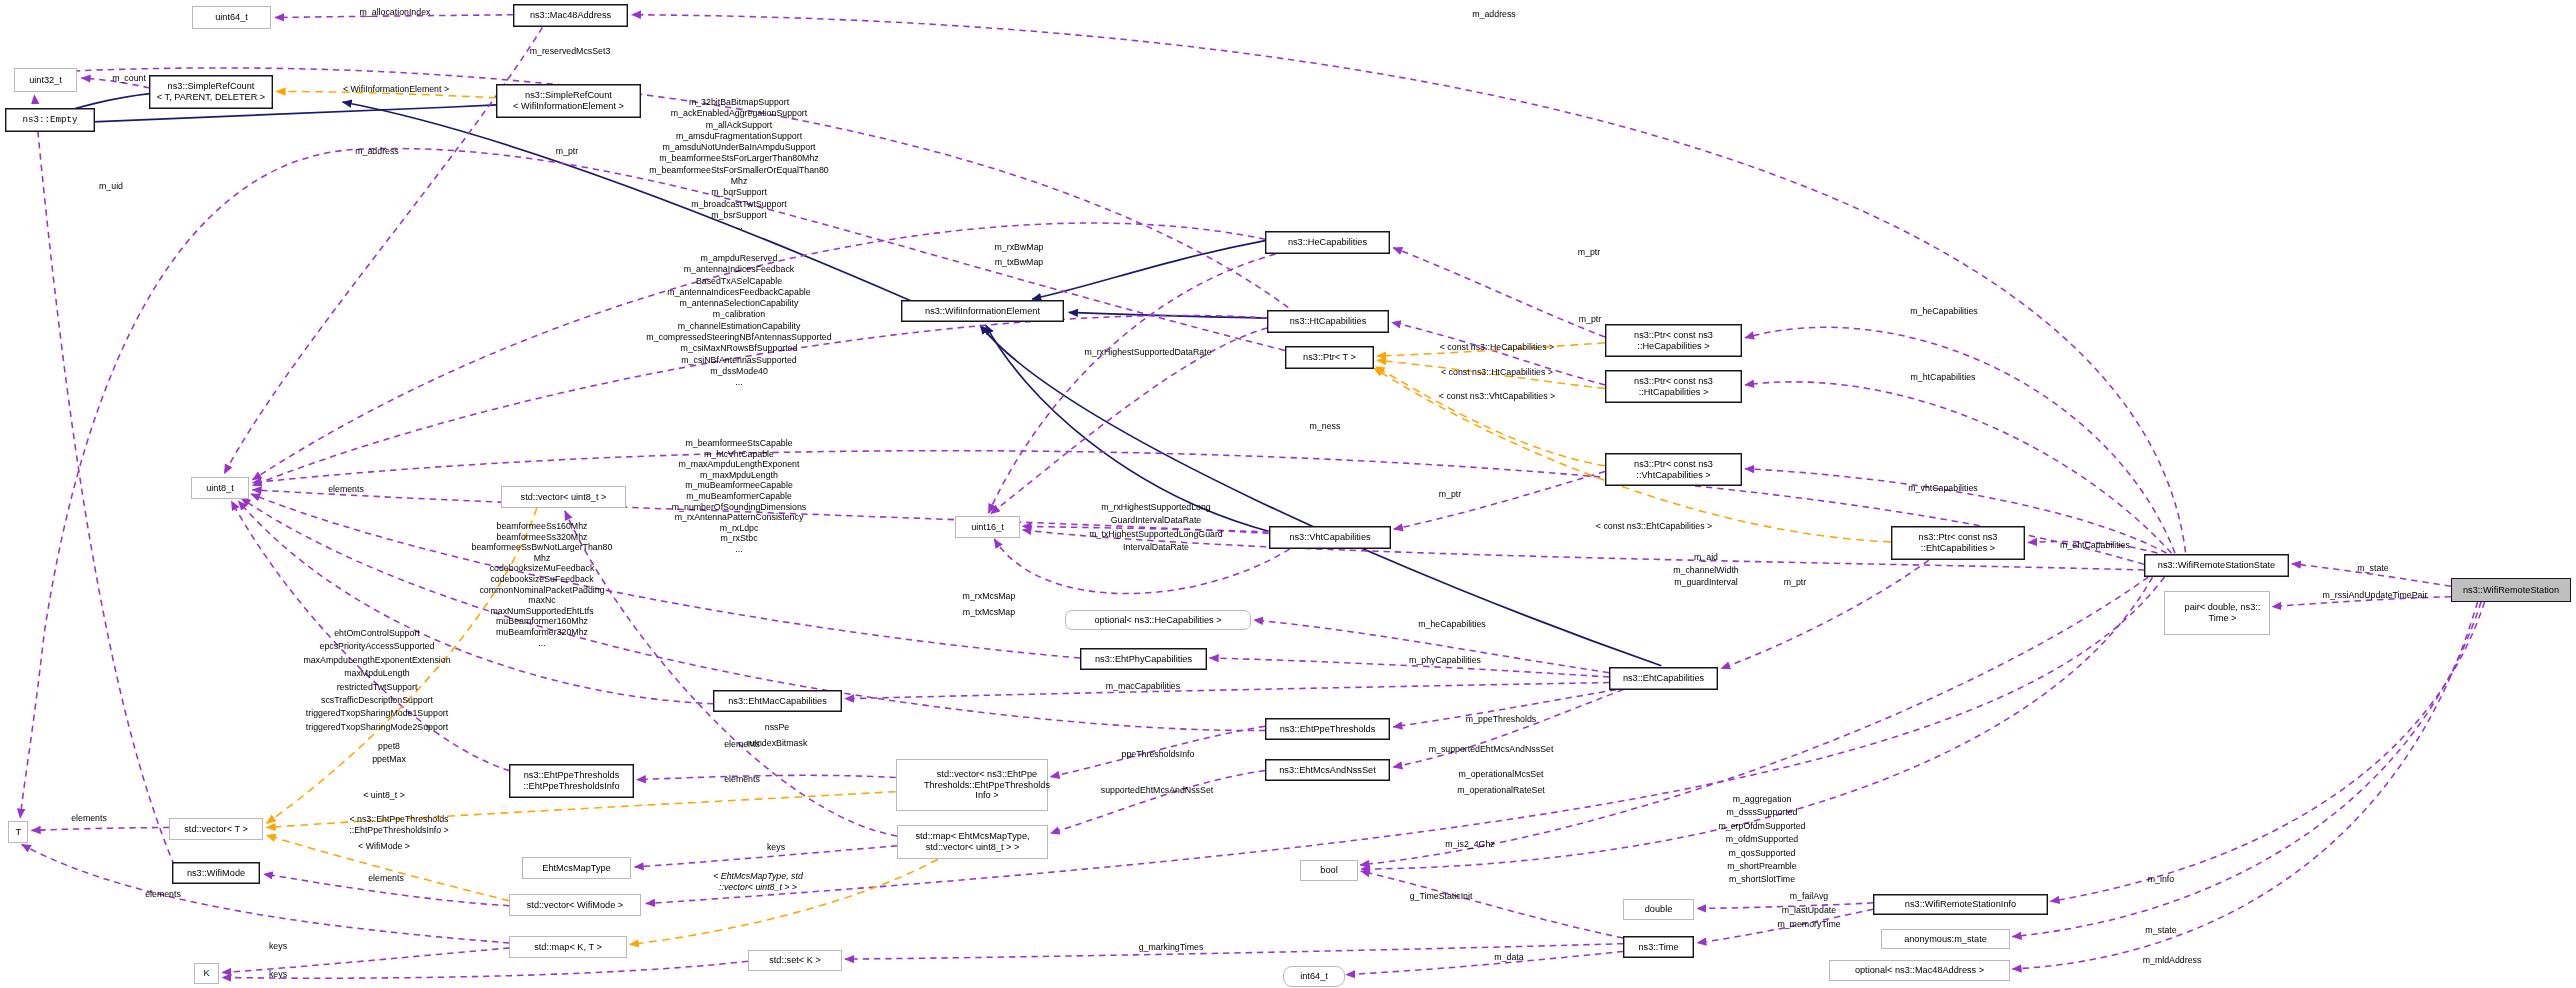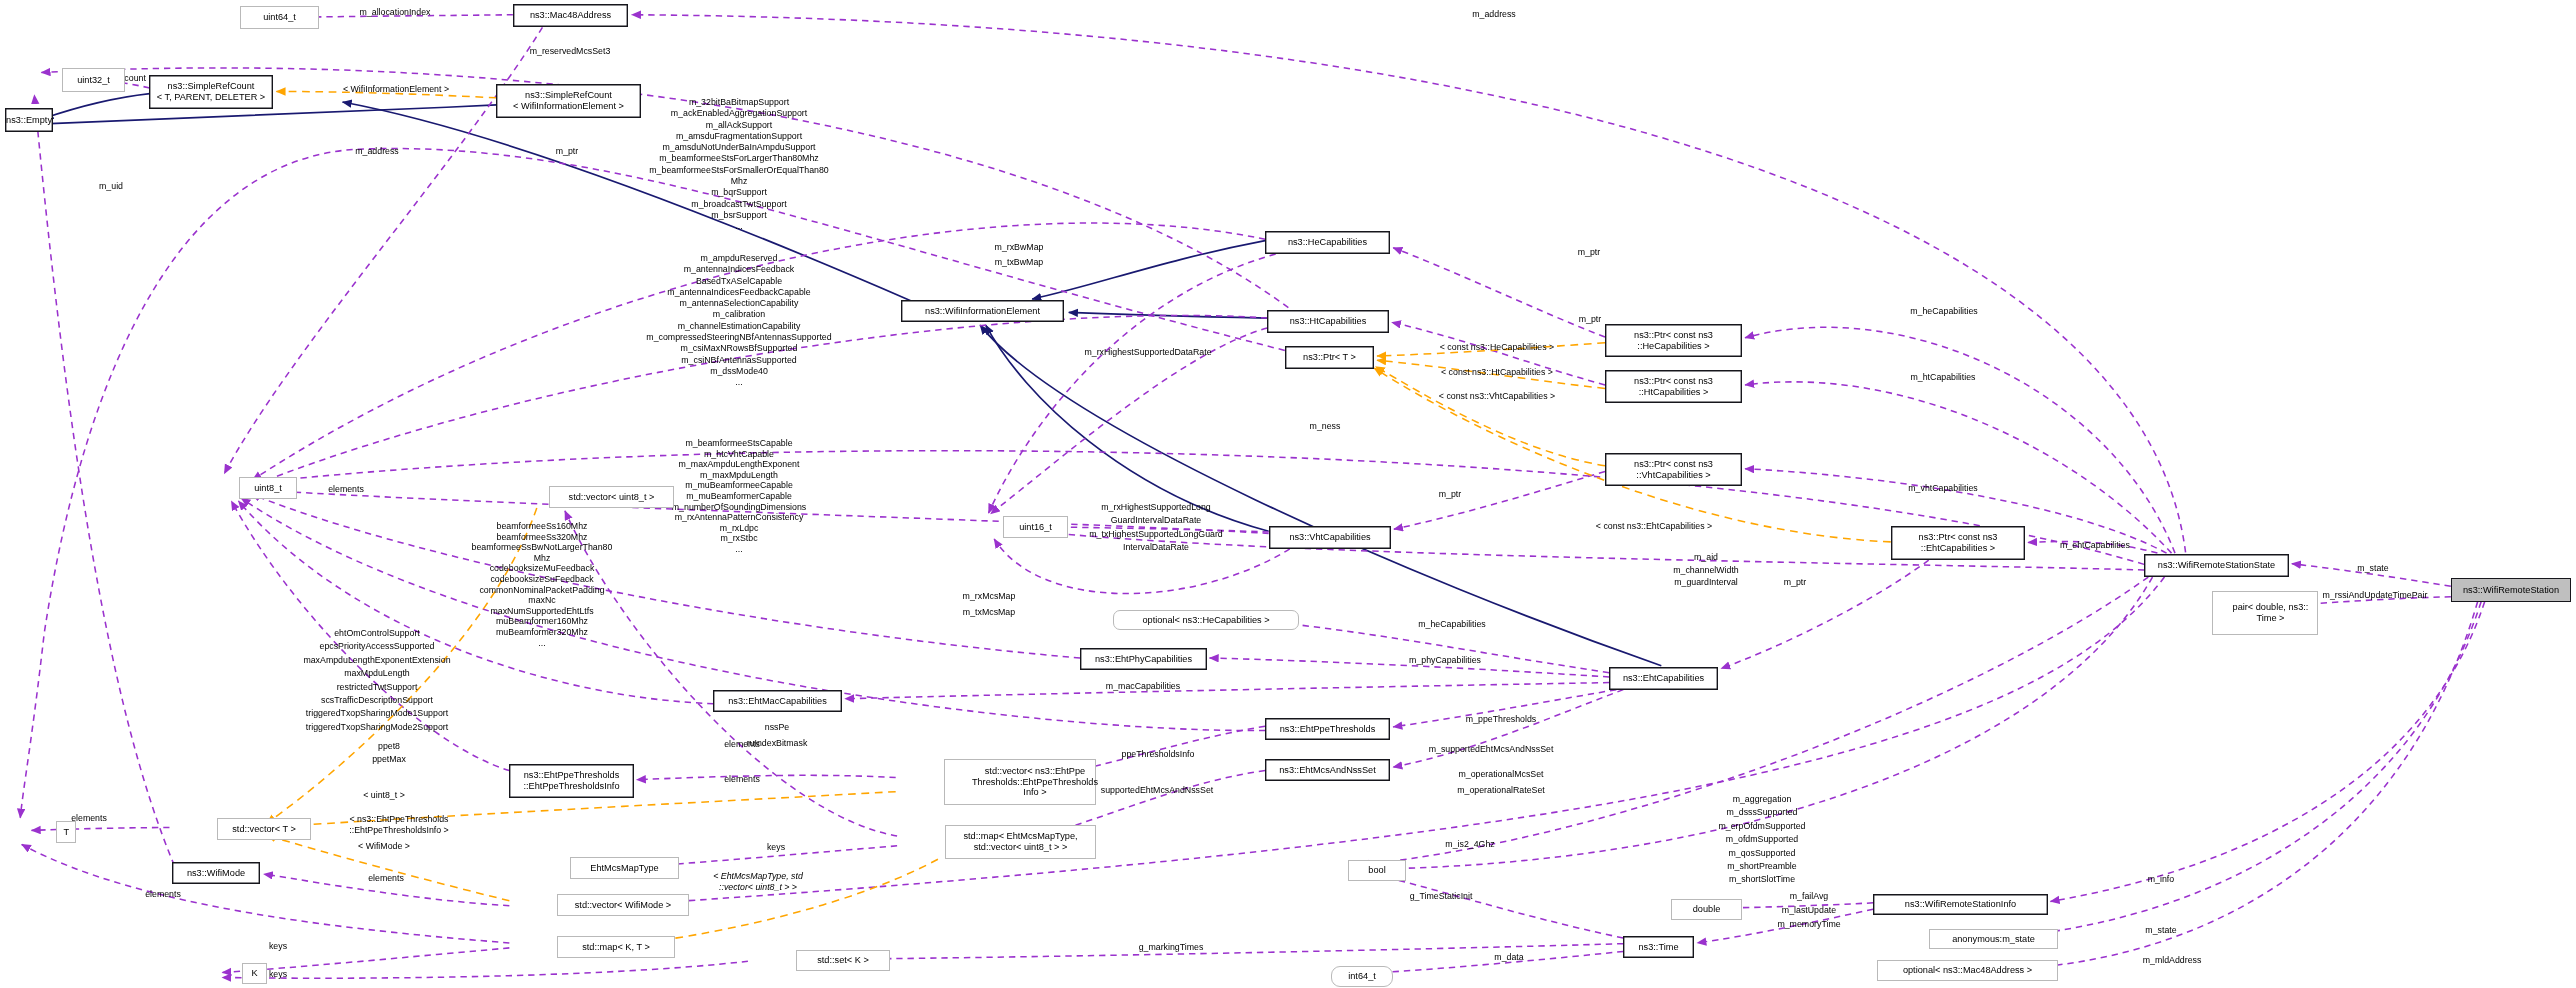--- a/index.html
+++ b/index.html
@@ -3,21 +3,21 @@
 <meta charset="utf-8">
 <style>
   html,body{margin:0;padding:0;background:#ffffff;}
   body{font-family:"Liberation Sans","DejaVu Sans",sans-serif;}
   #stage{position:relative;width:2576px;height:988px;background:#ffffff;overflow:hidden;}
   #edge-layer{position:absolute;left:0;top:0;pointer-events:none;}
   .node{position:absolute;display:flex;flex-direction:column;align-items:center;justify-content:center;
         background:#ffffff;border:0.7px solid #9a9a9a;box-sizing:border-box;z-index:5;
         font-size:9.2px;color:#000;text-align:center;line-height:1.18;white-space:nowrap;padding:0.7px 2.1px;cursor:pointer;}
   .node.class{border:1.1px solid #16161c;box-shadow:0 0 0 0.4px #16161c inset;}
-  .node.ext{border:0.9px solid #b9b9b9;margin-left:48px;}
+  .node.ext{border:0.9px solid #b9b9b9;}
   .node.highlight{background:#bfbfbf;border:1.1px solid #16161c;}
   .elabel{position:absolute;transform:translateX(-50%);z-index:4;font-size:8.8px;color:#000;
           text-align:center;line-height:1.2;white-space:nowrap;pointer-events:none;}
   .elabel div{margin:0;padding:0;}
 </style>
 </head>
 <body>
 
 <div id="stage" style="width: 2576px; height: 988px; background: rgb(255, 255, 255);">
   <svg id="edge-layer" width="2576" height="988" viewBox="0 0 3659 1404">
@@ -124,21 +124,21 @@
       <div>uint32_t</div>
     </div>
     <div class="node class" style="left: 149px; top: 75px; width: 124px; height: 34px;">
       <div>ns3::SimpleRefCount</div>
       <div>&lt; T, PARENT, DELETER &gt;</div>
     </div>
     <div class="node class" style="left: 496px; top: 84px; width: 145px; height: 34px;">
       <div>ns3::SimpleRefCount</div>
       <div>&lt; WifiInformationElement &gt;</div>
     </div>
-    <div class="node class" style="left: 5px; top: 108px; width: 48px; height: 24px;">
+    <div class="node class" style="left: 5px; top: 108px; width: 90px; height: 24px; font-family: Liberation Mono, monospace;">
       <div>ns3::Empty</div>
     </div>
     <div class="node class" style="left: 901px; top: 300px; width: 163px; height: 22px;">
       <div>ns3::WifiInformationElement</div>
     </div>
     <div class="node class" style="left: 1265px; top: 231px; width: 125px; height: 23px;">
       <div>ns3::HeCapabilities</div>
     </div>
     <div class="node class" style="left: 1267px; top: 310px; width: 122px; height: 23px;">
       <div>ns3::HtCapabilities</div>
@@ -199,21 +199,21 @@
     <div class="node class" style="left: 1265px; top: 718px; width: 125px; height: 22px;">
       <div>ns3::EhtPpeThresholds</div>
     </div>
     <div class="node class" style="left: 1265px; top: 759px; width: 125px; height: 22px;">
       <div>ns3::EhtMcsAndNssSet</div>
     </div>
     <div class="node class" style="left: 509px; top: 764px; width: 125px; height: 34px;">
       <div>ns3::EhtPpeThresholds</div>
       <div>::EhtPpeThresholdsInfo</div>
     </div>
-    <div class="node ext" style="left: 896px; top: 759px; width: 152px; height: 46px; padding-left: 32px;">
+    <div class="node ext" style="left: 896px; top: 759px; width: 152px; height: 52px; padding-left: 32px;">
       <div>std::vector&lt; ns3::EhtPpe</div>
       <div>Thresholds::EhtPpeThresholds</div>
       <div>Info &gt;</div>
     </div>
     <div class="node ext" style="left: 897px; top: 825px; width: 151px; height: 34px;">
       <div>std::map&lt; EhtMcsMapType,</div>
       <div>std::vector&lt; uint8_t &gt; &gt;</div>
     </div>
     <div class="node ext" style="left: 522px; top: 857px; width: 109px; height: 22px;">
       <div>EhtMcsMapType</div>

